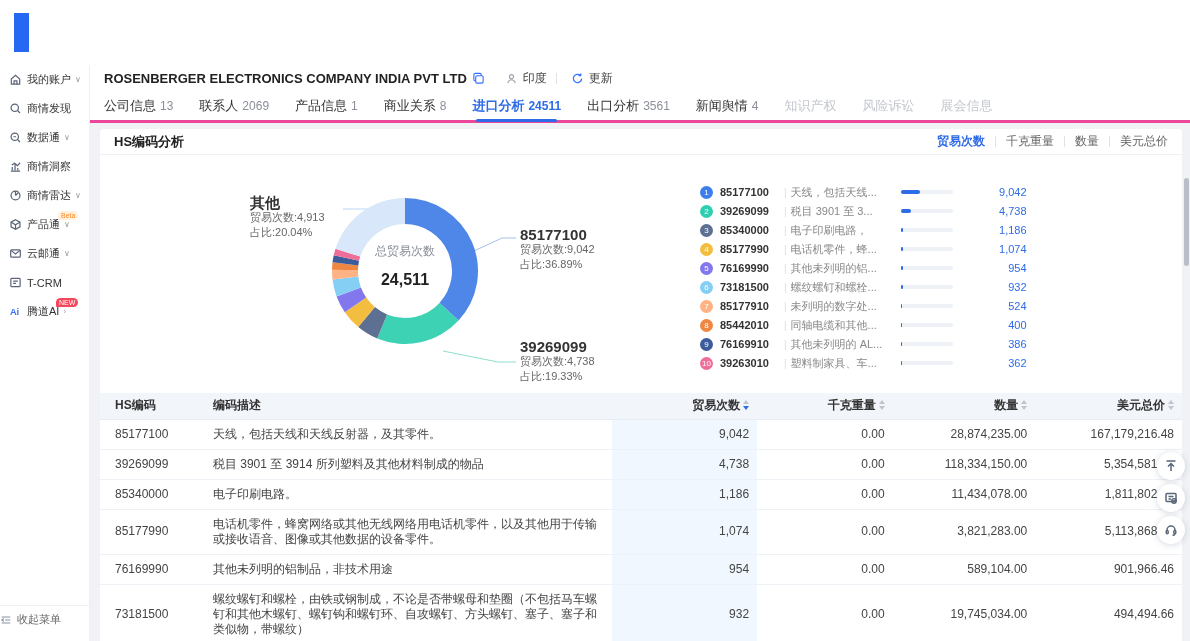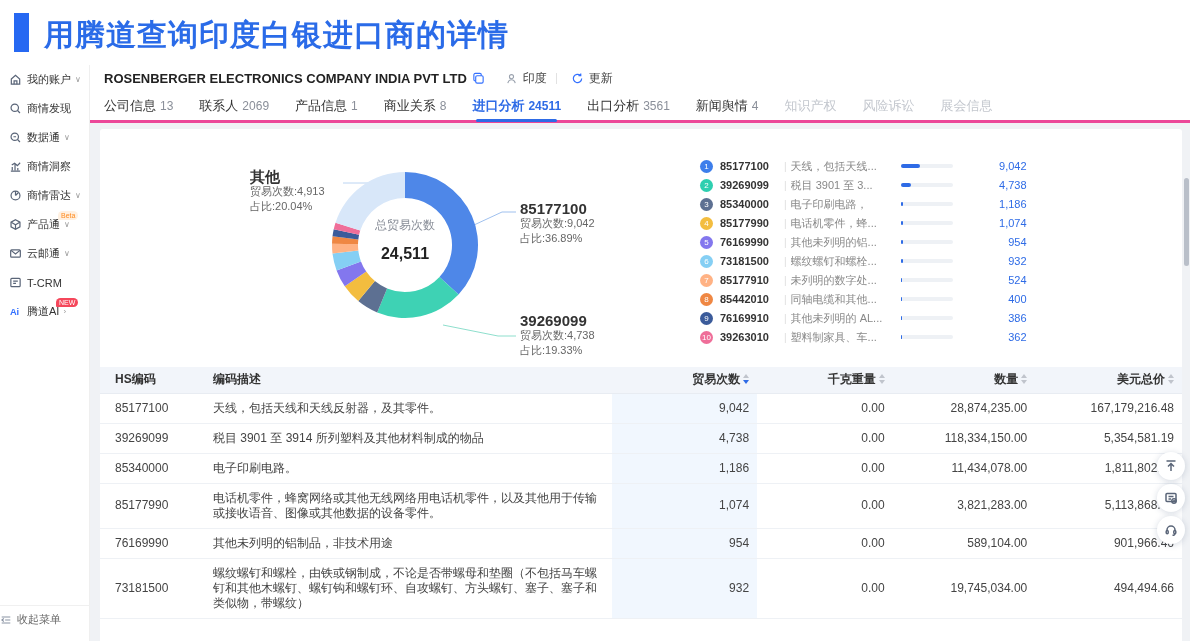--- a/index.html
+++ b/index.html
@@ -99,21 +99,20 @@
   .fbtn svg { width:14px; height:14px; stroke:#5A6578; fill:none; stroke-width:1.5; }
   .scroll-thumb { position:absolute; right:1px; top:178px; width:5px; height:88px; border-radius:3px; background:#B9BFC9; }
 </style>
 </head>
 <body>
 
 <div class="page">
 
   <div class="title-band">
     <div class="title-bar-accent"></div>
-    <div class="page-title">用腾道查询印度白银进口商的详情</div>
   </div>
 
   <div class="sidebar">
     <div id="side-items">
         <div class="side-item">
           <span class="s-ico">
             <svg viewBox="0 0 14 14">
               <path d="M2.5 6.5 7 2.5l4.5 4V12h-9z"></path>
               <path d="M5.5 12V8.5h3V12"></path>
             </svg>
@@ -271,20 +270,32 @@
         </div>
         <div class="tab disabled">
           <span>风险诉讼</span>
         </div>
         <div class="tab disabled">
           <span>展会信息</span>
         </div>
       </div>
 
     <div class="card">
+      <div class="card-head">
+        <span class="card-title">HS编码分析</span>
+        <span class="metrics" id="metrics">
+            <span class="metric active">贸易次数</span>
+            <span class="m-div"></span>
+            <span class="metric">千克重量</span>
+            <span class="m-div"></span>
+            <span class="metric">数量</span>
+            <span class="m-div"></span>
+            <span class="metric">美元总价</span>
+          </span>
+      </div>
 
       <div class="chart-area">
         <svg class="leader-svg">
           <polyline points="243,54 310,54 338,70" fill="none" stroke="#BBD4F2" stroke-width="1"></polyline>
           <polyline points="374,96 402,83 416,83" fill="none" stroke="#9FC0EE" stroke-width="1"></polyline>
           <polyline points="343,196 398,207 416,207" fill="none" stroke="#8EDFCD" stroke-width="1"></polyline>
         </svg>
 
         <div class="donut-wrap">
           <svg id="donut" viewBox="0 0 160 160" width="160" height="160">

